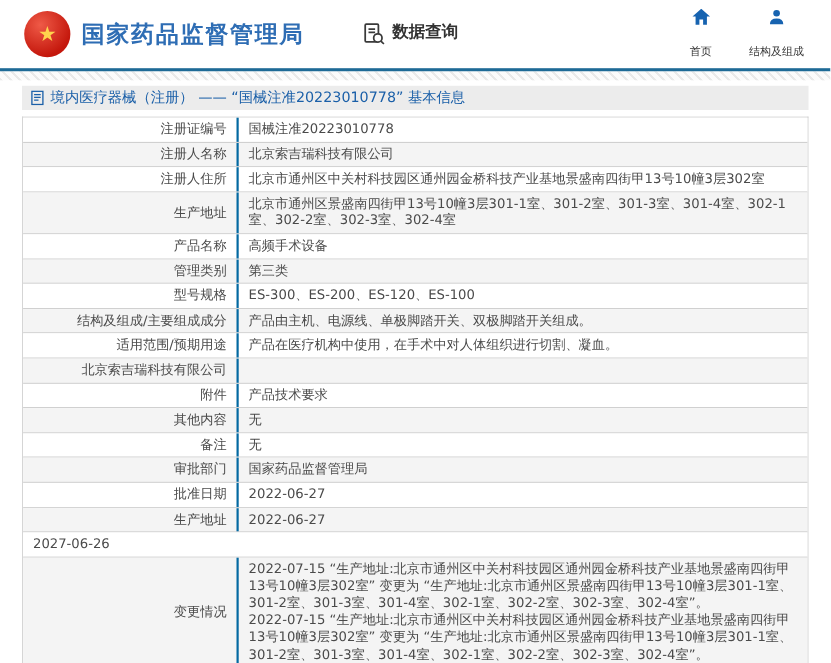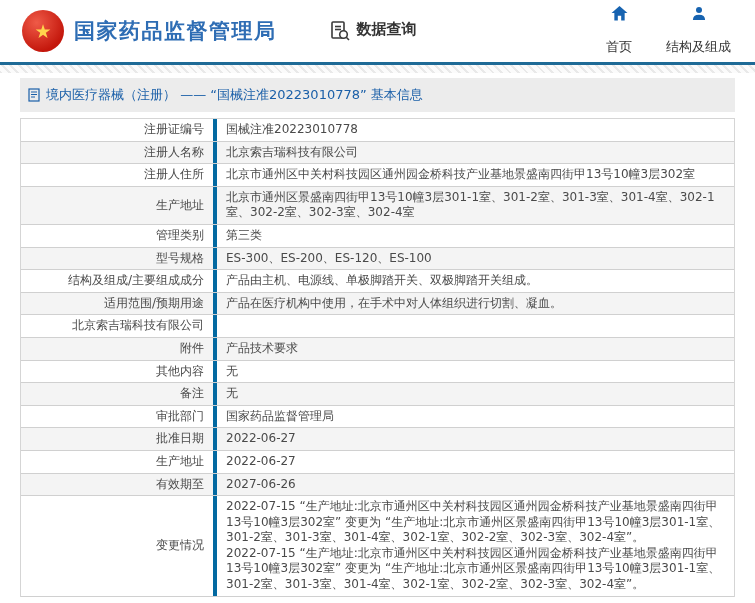--- a/index.html
+++ b/index.html
@@ -18,33 +18,33 @@
     background:radial-gradient(circle at 35% 30%, #ef5a47, #c4170c 72%);
     display:flex; align-items:center; justify-content:center;
     color:#ffd54d; font-size:19px; flex:0 0 42px;
   }
   .logo-text .cn { font-size:21px; font-weight:bold; color:#2e6db4; letter-spacing:1.5px; line-height:1.05; }
   .logo-text .en { font-size:10.5px; color:#3f79bd; margin-top:3px; }
   .data-query { display:flex; align-items:flex-start; gap:6px; margin-left:52px;
     font-size:15px; font-weight:bold; color:#333; cursor:pointer; }
   .nav { margin-left:auto; display:flex; gap:34px; }
   .nav-item { display:flex; flex-direction:column; align-items:center; gap:17px;
-    font-size:13px; color:#333; cursor:pointer; }
+    font-size:10px; color:#333; cursor:pointer; }
   
   .separator { height:3px; background:#1e6a96; }
   .hatch { height:8px; background:repeating-linear-gradient(45deg,#e9e9e9 0 2px,#fbfbfb 2px 6px); }
   
   .content { width:715px; margin:5px auto 0; }
-  .breadcrumb { height:34px; background:#ececec; display:flex; align-items:center; gap:6px;
+  .breadcrumb { height:22px; background:#ececec; display:flex; align-items:center; gap:6px;
     padding:0 8px; font-size:13px; color:#1a5fa8; }
   .table { margin-top:6px; border:1px solid #d5d5d5; border-bottom:none; }
   .row { display:flex; border-bottom:1px solid #d0d0d0; background:#fff; }
   .row:nth-child(even) { background:#f4f4f4; }
   .cell { padding:3px 9px; font-size:12px; line-height:1.3; color:#4a4a4a; }
-  .label { flex:0 0 196px; text-align:center; border-right:4px solid #0369a1;
+  .label { flex:0 0 196px; text-align:center; border-right:2px solid #0369a1;
            display:flex; justify-content:flex-end; align-items:center; gap:4px; }
   .value { flex:1; text-align:left; }
   .value p { margin:0; }
   svg { display:block; }
 </style>
 </head>
 <body>
 
 <div class="header">
   <div class="logo">
@@ -122,20 +122,24 @@
     <div class="row">
       <div class="cell label">注册人住所</div>
       <div class="cell value">北京市通州区中关村科技园区通州园金桥科技产业基地景盛南四街甲13号10幢3层302室</div>
     </div>
 
     <div class="row">
       <div class="cell label">生产地址</div>
       <div class="cell value">北京市通州区景盛南四街甲13号10幢3层301-1室、301-2室、301-3室、301-4室、302-1室、302-2室、302-3室、302-4室</div>
     </div>
 
+    <div class="row">
+      <div class="cell label">产品名称</div>
+      <div class="cell value">高频手术设备</div>
+    </div>
 
     <div class="row">
       <div class="cell label">管理类别</div>
       <div class="cell value">第三类</div>
     </div>
 
     <div class="row">
       <div class="cell label">型号规格</div>
       <div class="cell value">ES-300、ES-200、ES-120、ES-100</div>
     </div>
@@ -179,21 +183,20 @@
       <div class="cell label">批准日期</div>
       <div class="cell value">2022-06-27</div>
     </div>
 
     <div class="row">
       <div class="cell label">生产地址</div>
       <div class="cell value">2022-06-27</div>
     </div>
 
     <div class="row">
-      <div class="cell label">有效期至</div>
       <div class="cell value">2027-06-26</div>
     </div>
 
     <div class="row">
       <div class="cell label">变更情况</div>
       <div class="cell value">
         <p>2022-07-15 “生产地址:北京市通州区中关村科技园区通州园金桥科技产业基地景盛南四街甲13号10幢3层302室” 变更为 “生产地址:北京市通州区景盛南四街甲13号10幢3层301-1室、301-2室、301-3室、301-4室、302-1室、302-2室、302-3室、302-4室”。</p>
         <p>2022-07-15 “生产地址:北京市通州区中关村科技园区通州园金桥科技产业基地景盛南四街甲13号10幢3层302室” 变更为 “生产地址:北京市通州区景盛南四街甲13号10幢3层301-1室、301-2室、301-3室、301-4室、302-1室、302-2室、302-3室、302-4室”。</p>
       </div>
     </div>

